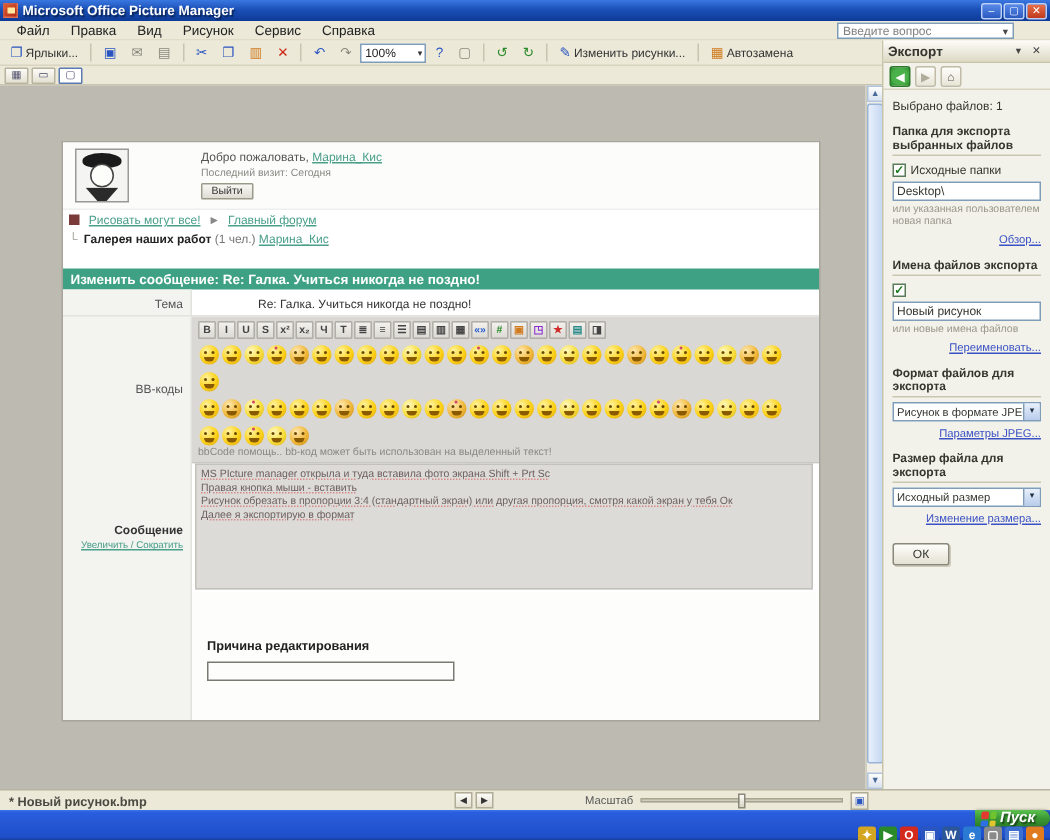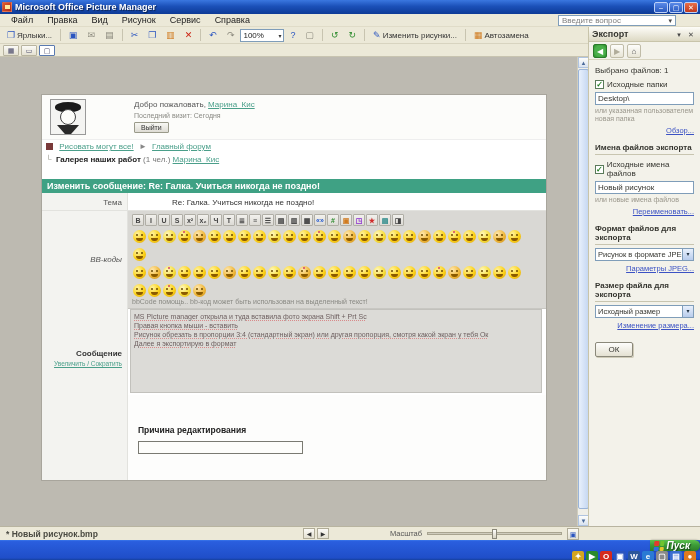--- a/index.html
+++ b/index.html
@@ -78,21 +78,21 @@
   .f-bc2 .cnt { color:#777; }
   .f-greenbar { position:absolute; left:0; top:84px; width:100%; height:14px; background:#3fa184;
     color:#fff; font-weight:bold; font-size:9px; line-height:14px; padding-left:5px; }
   .f-form { position:absolute; left:0; top:98px; width:100%; bottom:0; }
   .f-labelcol { position:absolute; left:0; top:0; width:86px; height:100%; background:#f3f3f0; border-right:1px solid #e2e2de; }
   .f-row-topic { position:absolute; left:0; top:0; width:100%; height:18px; border-bottom:1px solid #e2e2de; }
   .f-lbl { position:absolute; width:80px; text-align:right; color:#555; }
   .lbl-topic { left:0; top:5px; }
   .topic-val { position:absolute; left:96px; top:5px; color:#333;padding-left:34px; }
   .f-row-bb { position:absolute; left:86px; right:0; top:18px; height:98px; background:#d9d8d4; border-bottom:1px solid #c8c7c2; }
-  .lbl-bb { left:0; top:62px;font-style:italic; }
+  .lbl-bb { left:0; top:62px; }
   .bbbar { position:absolute; left:4px; top:3px; display:flex; gap:1px; }
   .bb-btn { min-width:12px; height:12px; font-size:7px; font-weight:bold; color:#444; text-align:center;
     line-height:11px; padding:0 1px; background:linear-gradient(#f2f1ed,#dcdad4); border:1px solid #b0aea6; border-radius:1px; }
   .bb-btn:nth-child(15){color:#2a5ed0} .bb-btn:nth-child(16){color:#2a8a2a}
   .bb-btn:nth-child(17){color:#d07a1e} .bb-btn:nth-child(18){color:#8a2ad0}
   .bb-btn:nth-child(19){color:#d02a2a} .bb-btn:nth-child(20){color:#2a8a8a}
   .smilies { position:absolute; left:4px; top:19px; width:400px; line-height:15px; }
   .sm { display:inline-block; width:13px; height:13px; margin:0 1px; border-radius:50%; position:relative;
     background:radial-gradient(circle at 35% 30%,#fff3a0,#fcd116 55%,#d99e14); }
   .sm::before { content:""; position:absolute; left:3px; top:4px; width:2px; height:2px; background:#6b4a00;
@@ -389,32 +389,32 @@
       <span class="pane-hbtn">✕</span>
     </div>
     <div class="pane-nav">
       <span class="pn-btn pn-back">◀</span>
       <span class="pn-btn pn-fwd">▶</span>
       <span class="pn-btn pn-home">⌂</span>
     </div>
     <div class="pane-body">
       <div class="pane-sel">Выбрано файлов: 1</div>
 
+      <div class="pane-h">Папка для экспорта выбранных файлов</div>
       <div class="chk-row">
         <span class="chk">✓</span>
         <span>Исходные папки</span>
       </div>
       <div class="pane-input">Desktop\</div>
       <div class="pane-note">или указанная пользователем новая папка</div>
       <div class="pane-link">Обзор...</div>
 
       <div class="pane-h">Имена файлов экспорта</div>
       <div class="chk-row">
         <span class="chk">✓</span>
-        <span>Исходные имена файлов</span>
       </div>
       <div class="pane-input">Новый рисунок</div>
       <div class="pane-note">или новые имена файлов</div>
       <div class="pane-link">Переименовать...</div>
 
       <div class="pane-h">Формат файлов для экспорта</div>
       <div class="combo">
         <span class="val">Рисунок в формате JPEG (*.jp</span>
         <span class="drop">▾</span>
       </div>

